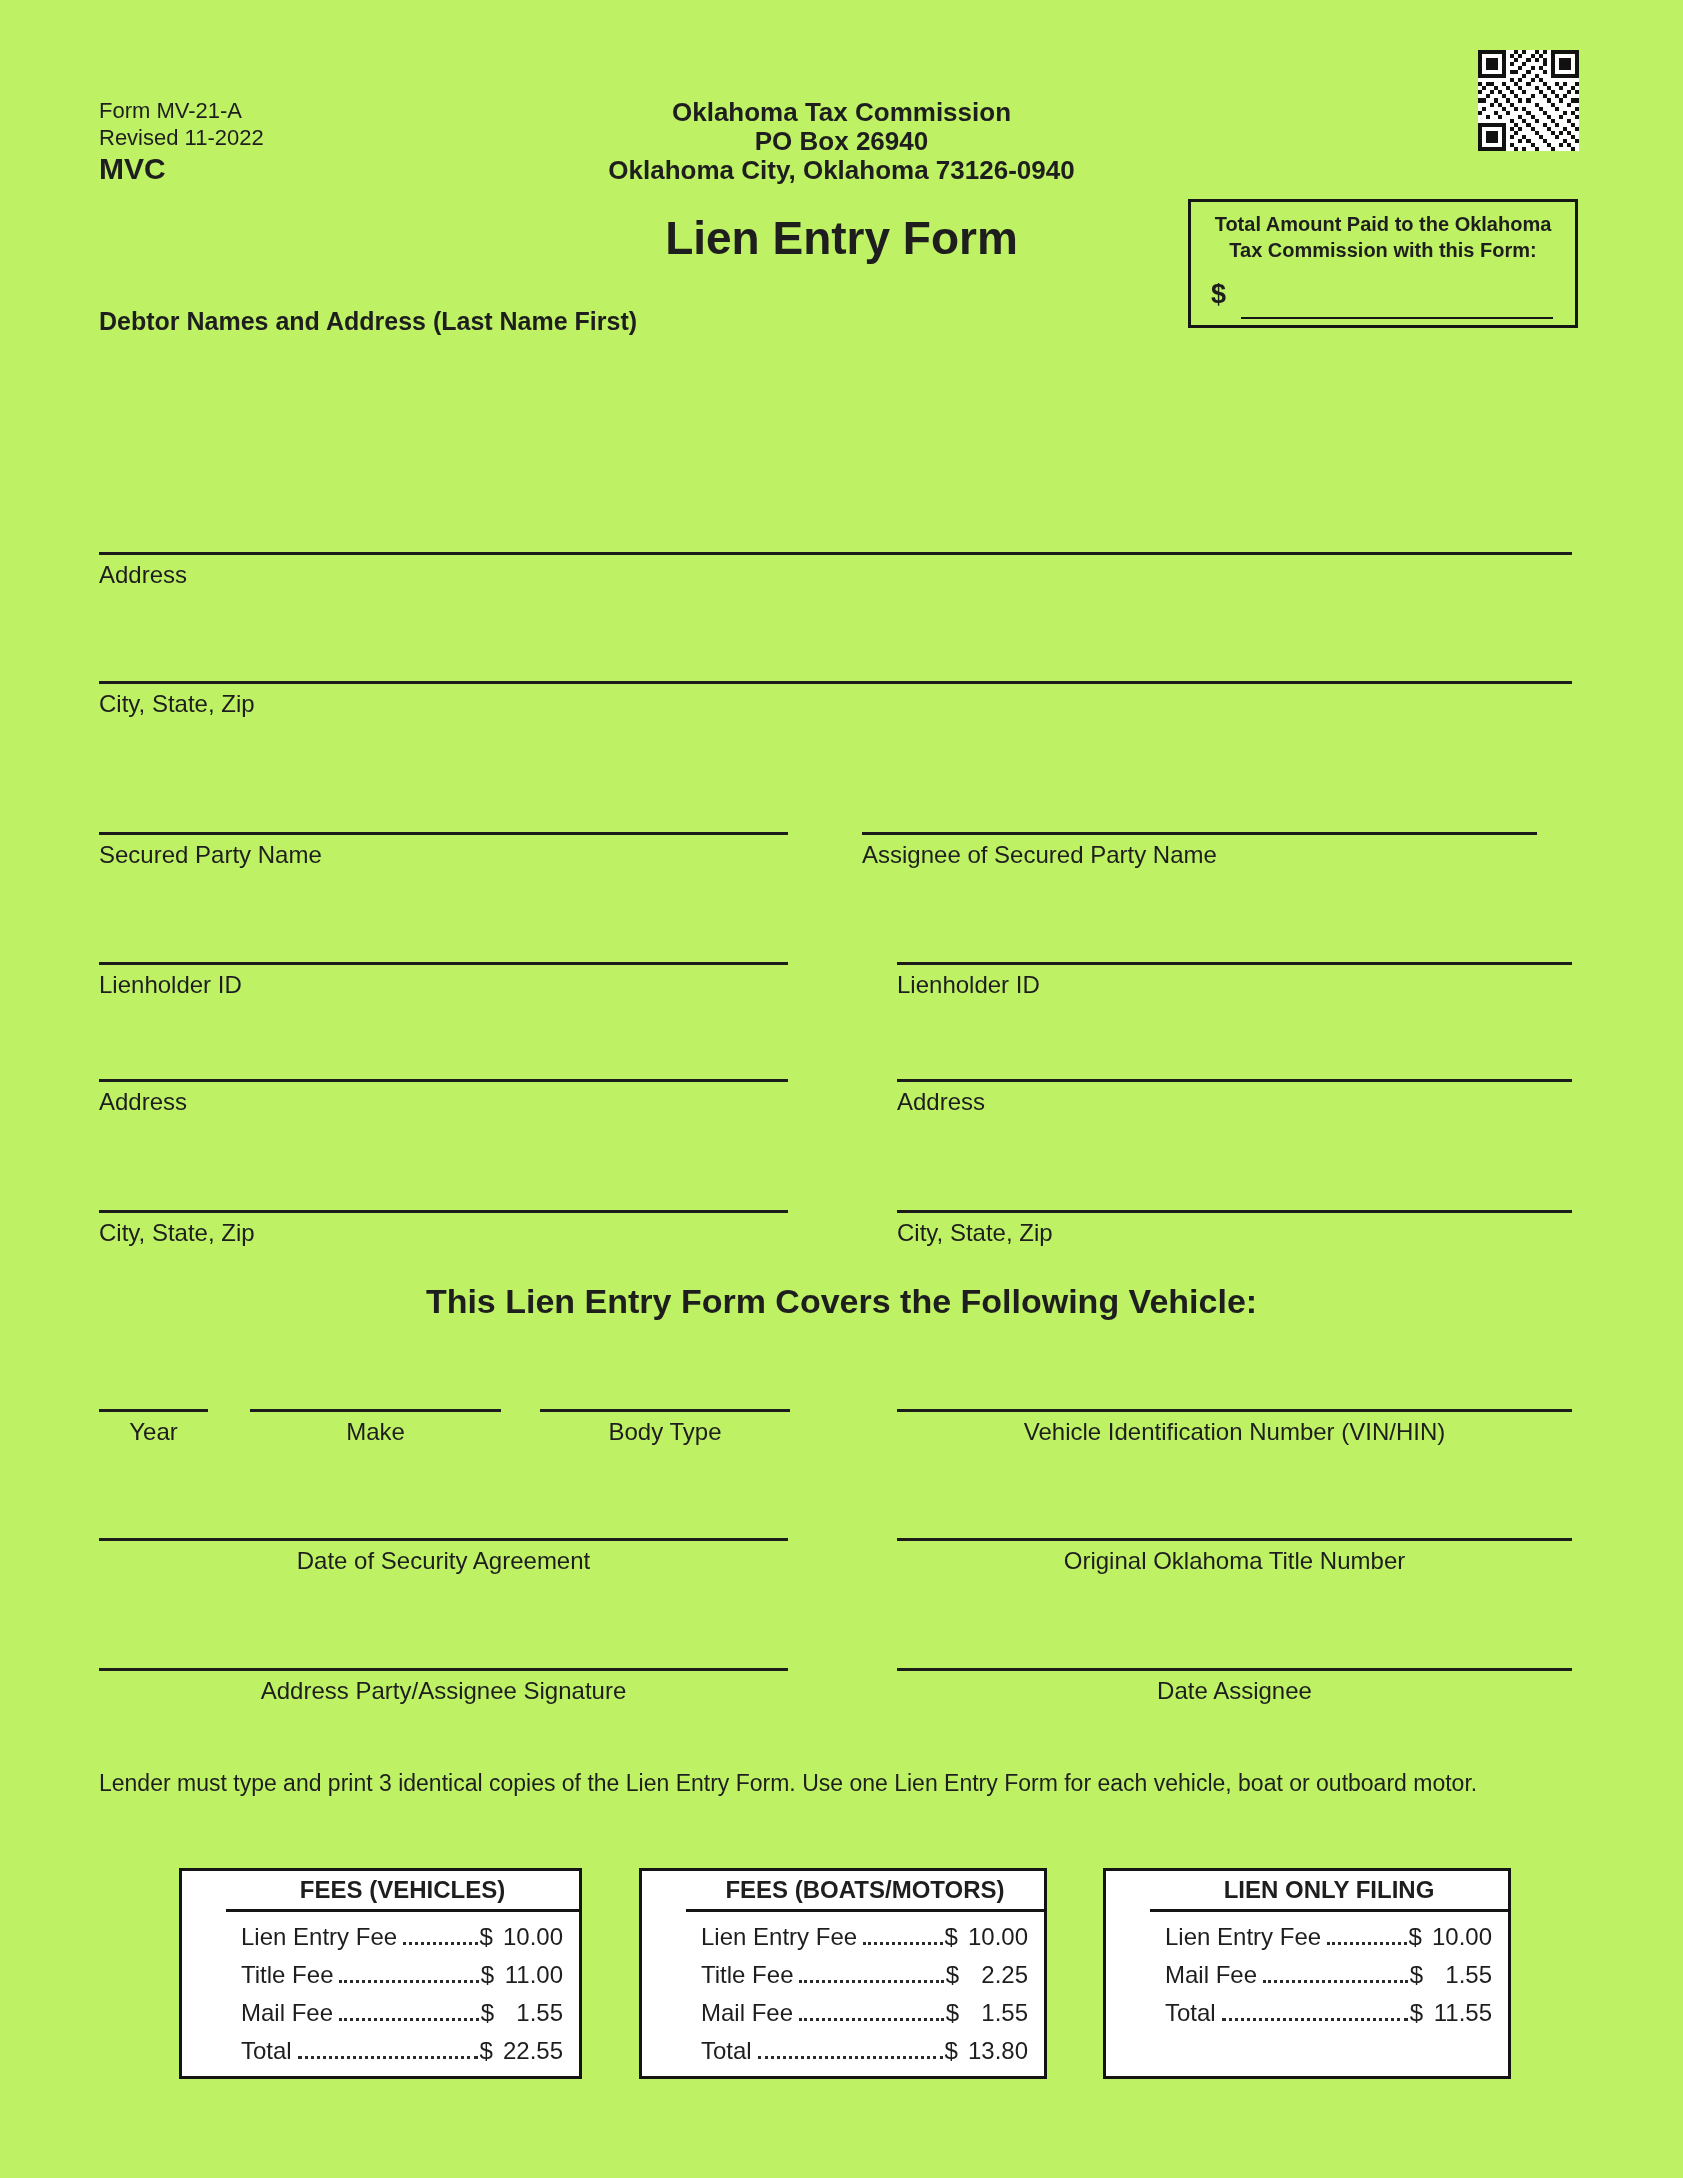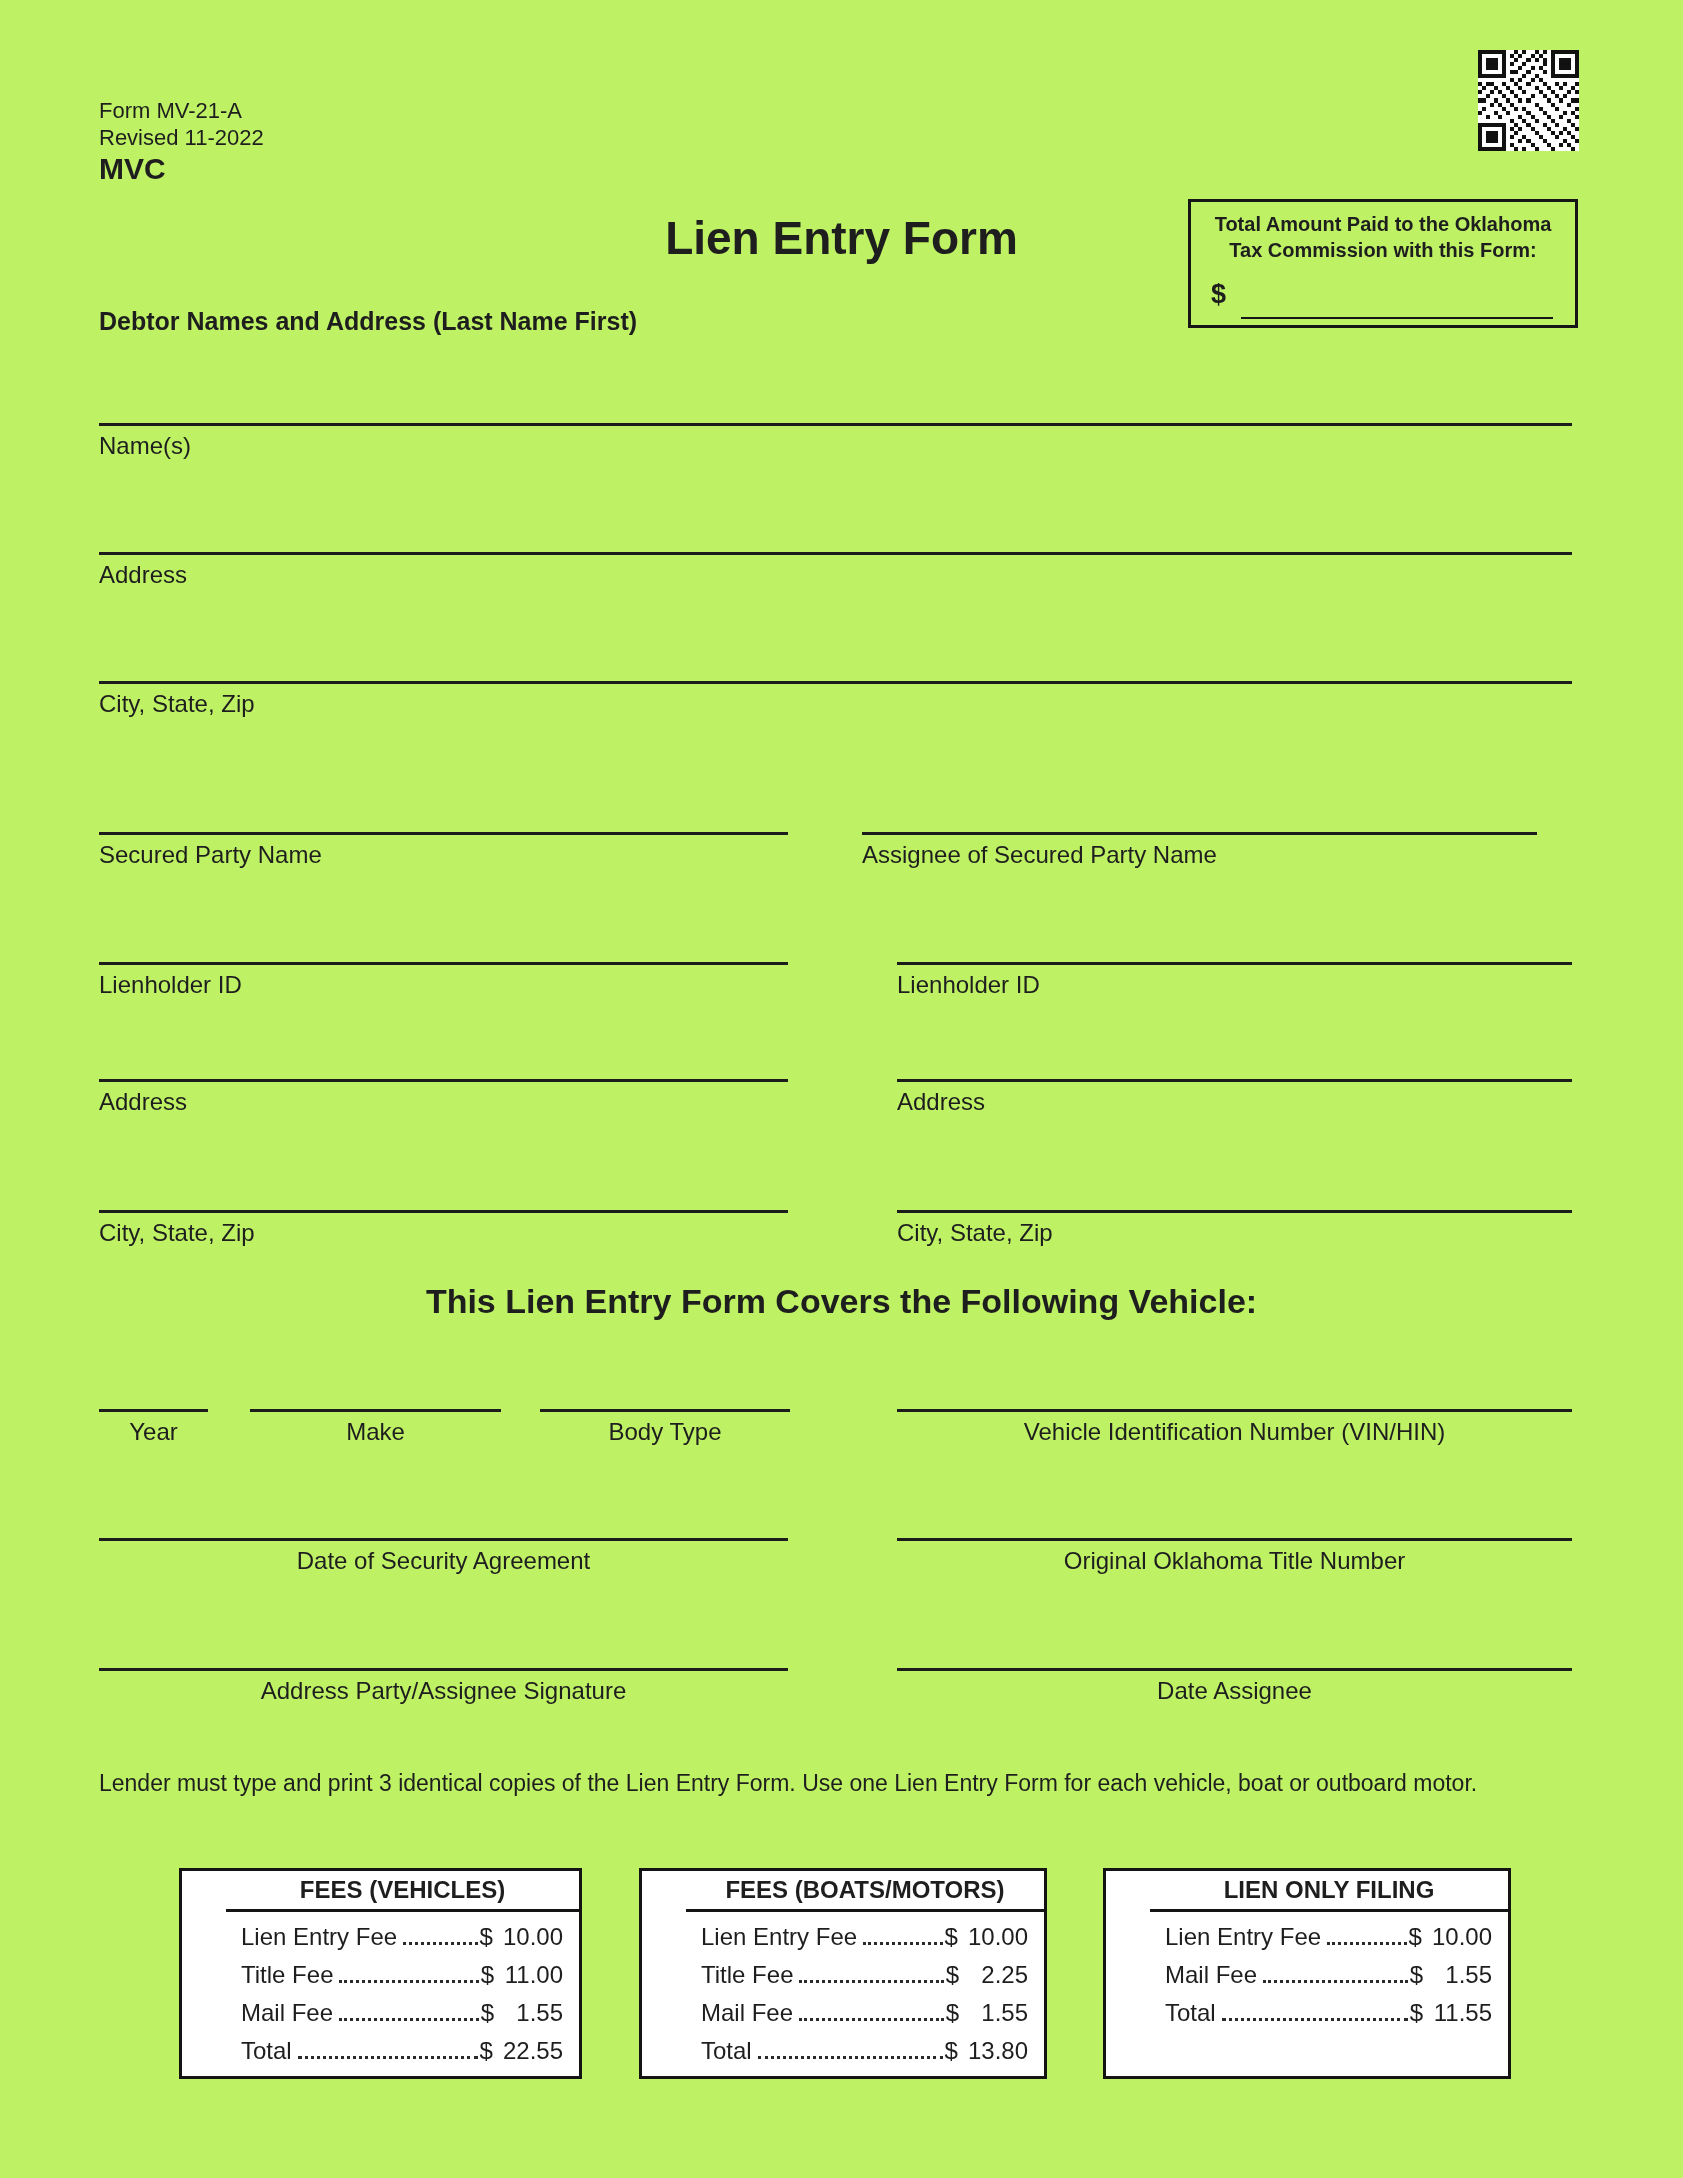--- a/index.html
+++ b/index.html
@@ -46,20 +46,25 @@
 <body>
 
 <div class="page">
 
   <div class="abs form-id">
     <div>Form MV-21-A</div>
     <div>Revised 11-2022</div>
     <div class="division">MVC</div>
   </div>
 
+  <div class="abs agency">
+    <div>Oklahoma Tax Commission</div>
+    <div>PO Box 26940</div>
+    <div>Oklahoma City, Oklahoma 73126-0940</div>
+  </div>
 
   <div class="abs qr">
     <svg viewBox="0 0 25 25" width="101" height="101" shape-rendering="crispEdges" aria-hidden="true">
       <rect x="0" y="0" width="25" height="25" fill="#ffffff"></rect>
       <g fill="#111111">
         <rect x="0" y="0" width="7" height="7"></rect>
           <rect x="18" y="0" width="7" height="7"></rect>
           <rect x="0" y="18" width="7" height="7"></rect>
       </g>
       <g fill="#ffffff">
@@ -83,24 +88,20 @@
       <div>Total Amount Paid to the Oklahoma</div>
       <div>Tax Commission with this Form:</div>
     </div>
     <div class="dollar">$</div>
     <div class="amtfield"></div>
     <div class="amtline"></div>
   </div>
 
   <div class="abs debtor-heading">Debtor Names and Address (Last Name First)</div>
 
-  <div class="fld" style="left:99px;top:387px;width:1473px;">
-    <div class="blank"></div>
-    <div class="flabel">Name(s)</div>
-  </div>
   <div class="fld" style="left:99px;top:516px;width:1473px;">
     <div class="blank"></div>
     <div class="flabel">Address</div>
   </div>
   <div class="fld" style="left:99px;top:645px;width:1473px;">
     <div class="blank"></div>
     <div class="flabel">City, State, Zip</div>
   </div>
 
   <div class="fld" style="left:99px;top:796px;width:689px;">

